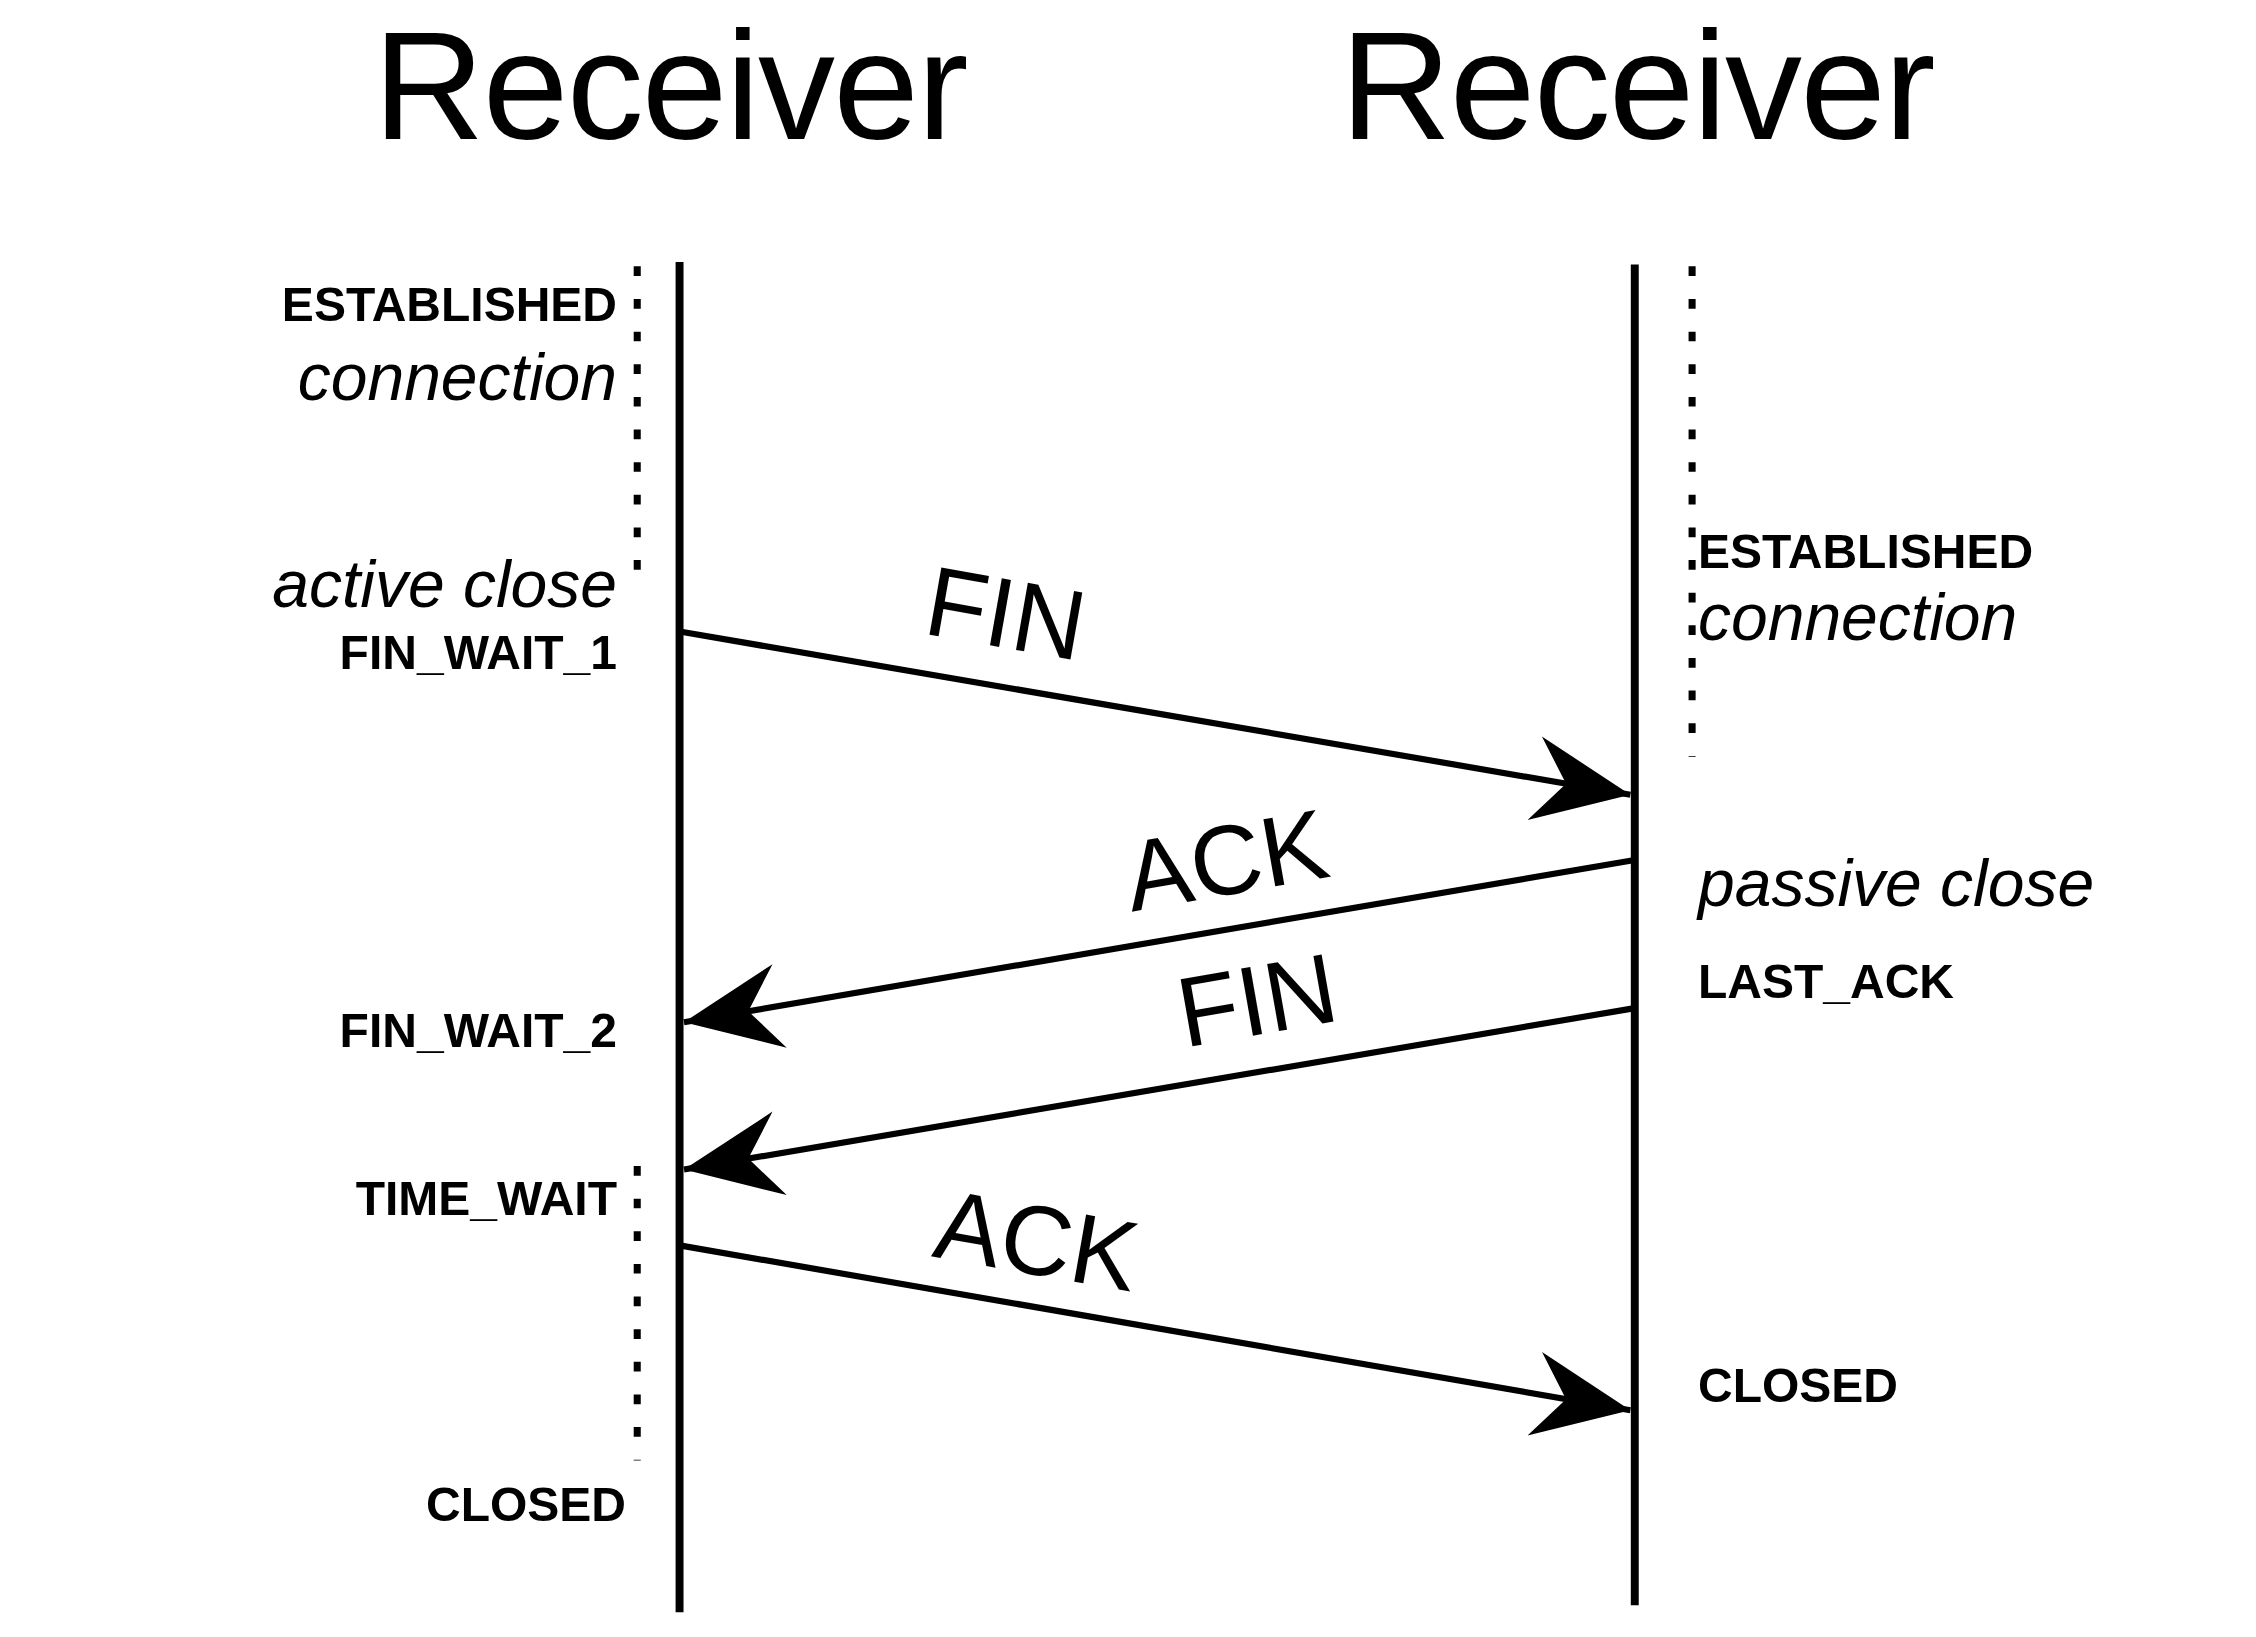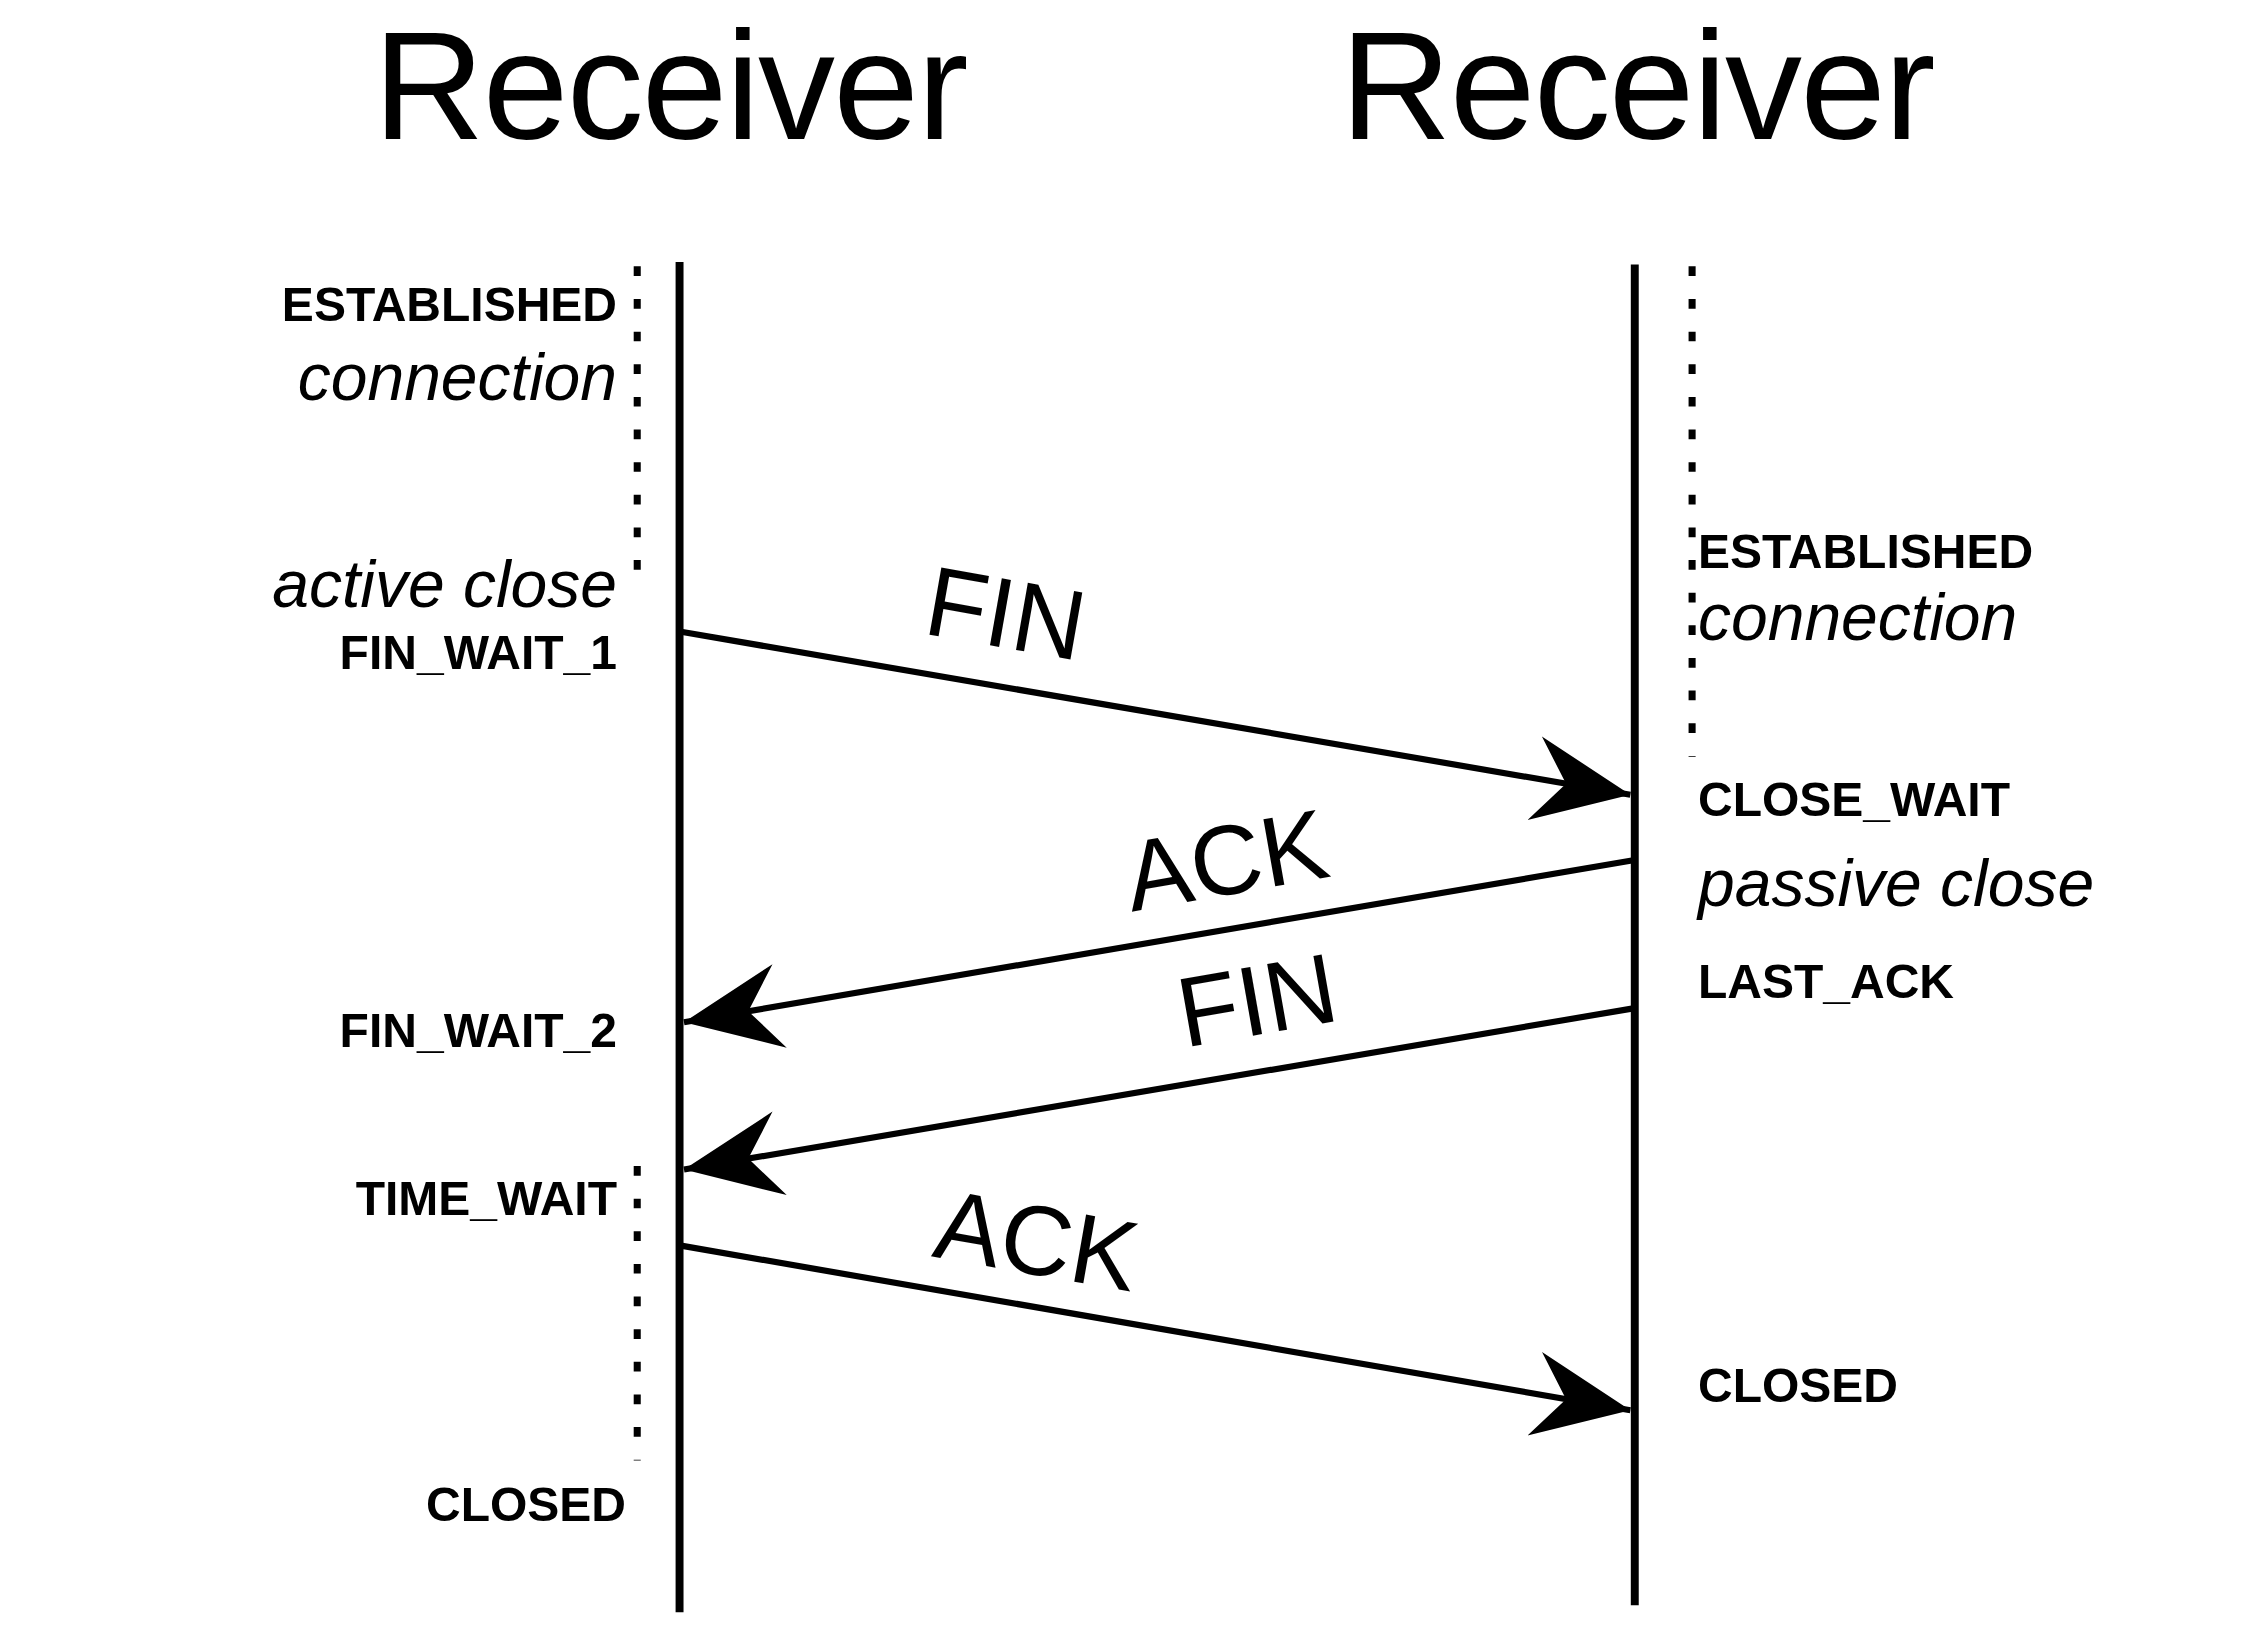--- a/index.html
+++ b/index.html
@@ -106,21 +106,20 @@
 
   <div class="state align-right" style="top:997px;text-align:right;">FIN_WAIT_2</div>
 
   <div class="state align-right" style="top:1157px;margin-top:8px;">TIME_WAIT</div>
 
   <div class="state align-right-wide" style="top:1471px;">CLOSED</div>
 
   <div class="state right-col" style="top:518px;">ESTABLISHED</div>
   <div class="note right-col" style="top:584px;">connection</div>
 
-  <div class="state right-col" style="top:766px;">CLOSE_WAIT</div>
   <div class="note right-col" style="top:850px;">passive close</div>
 
   <div class="state right-col" style="top:948px;">LAST_ACK</div>
 
   <div class="state right-col" style="top:1352px;">CLOSED</div>
 
   <div class="msg rot-pos" style="left:1006px; top:613px;">FIN</div>
   <div class="msg rot-neg" style="left:1226px; top:860px;">ACK</div>
   <div class="msg rot-neg" style="left:1257px; top:1000px;">FIN</div>
   <div class="msg rot-pos" style="left:1037px; top:1240px;">ACK</div>

